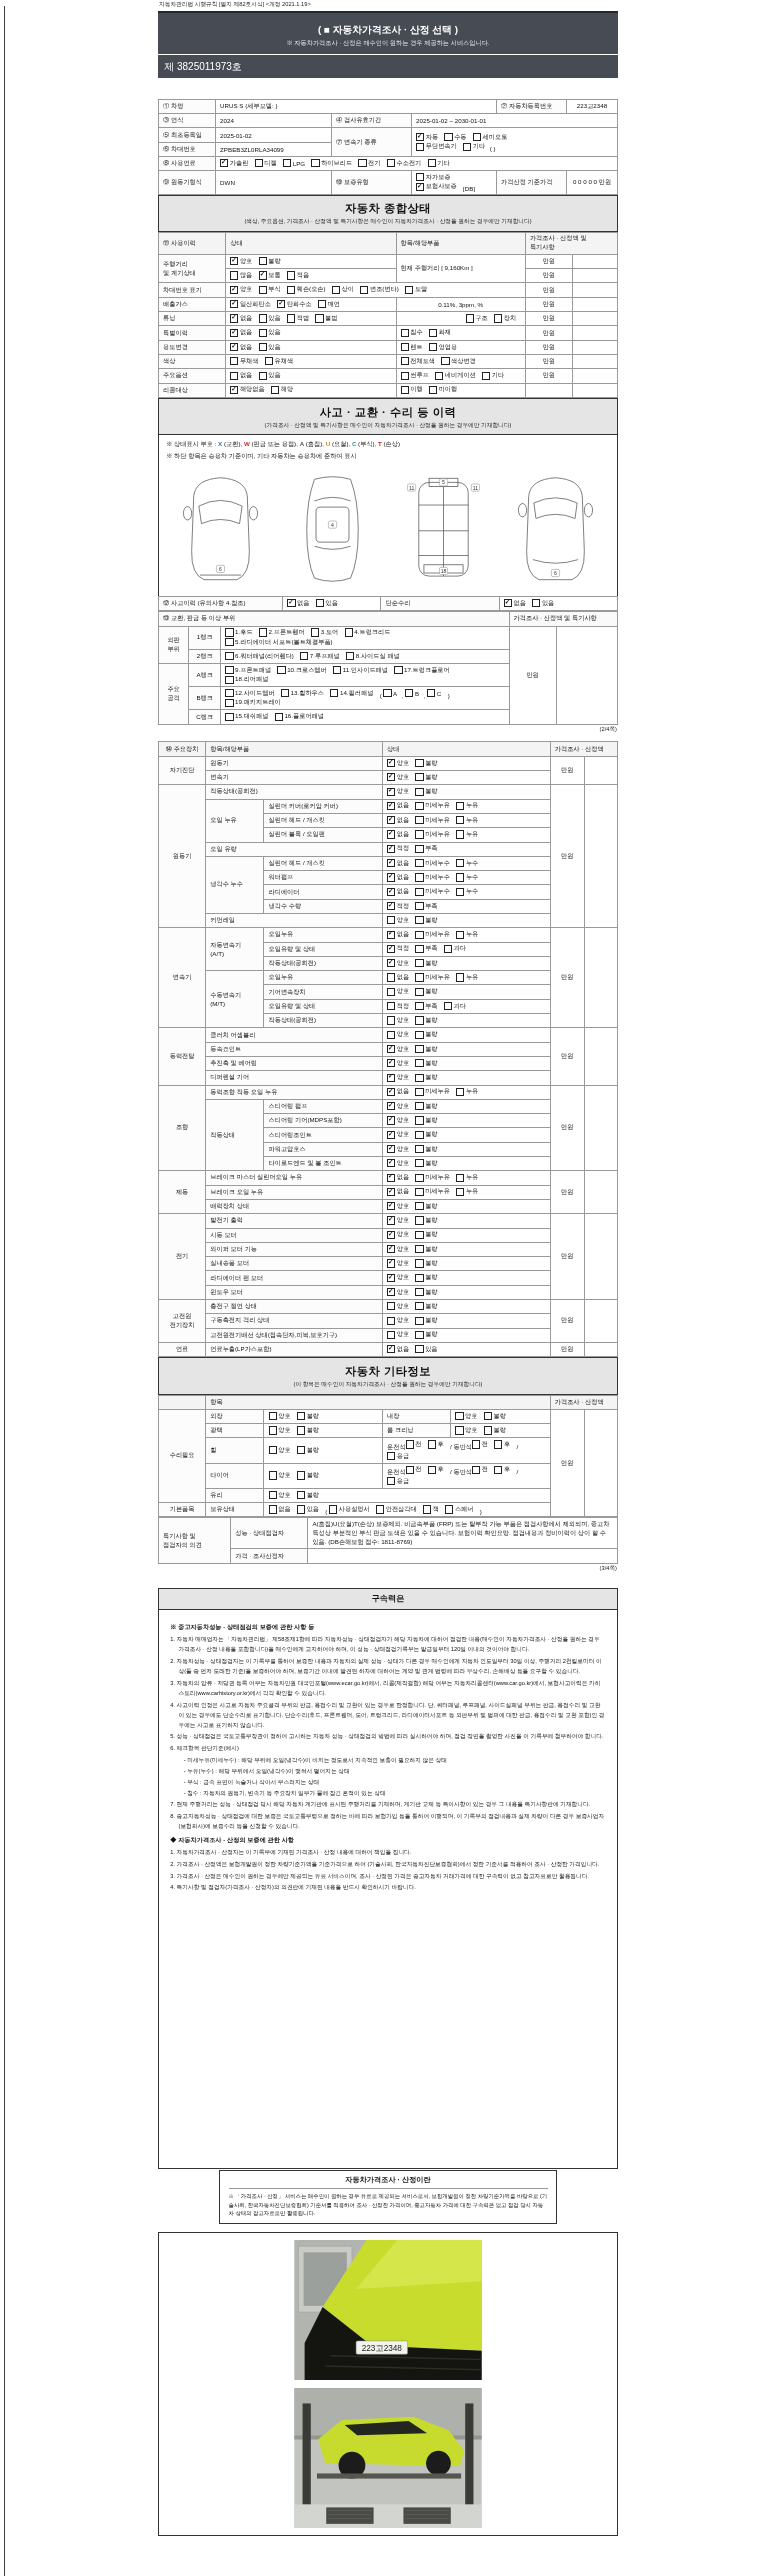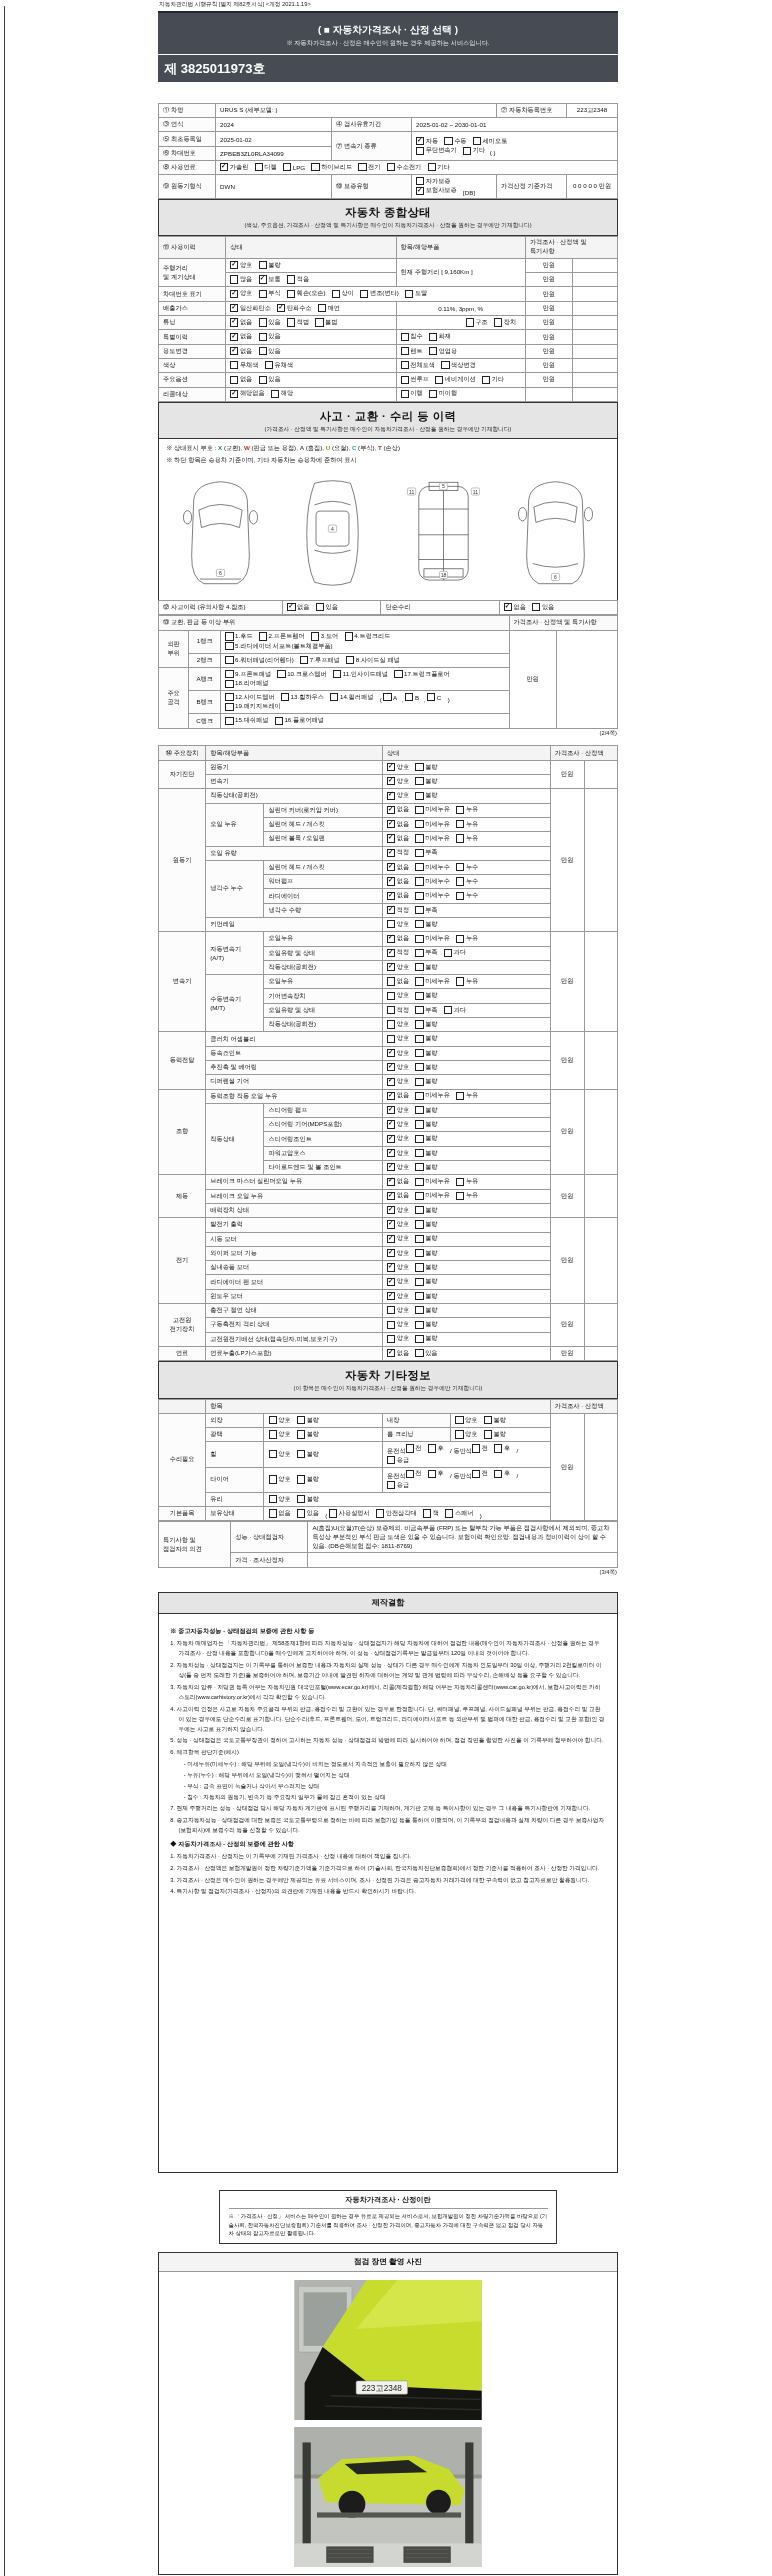--- a/index.html
+++ b/index.html
@@ -5,21 +5,21 @@
   html,body{margin:0;padding:0;background:#fff;}
   body{font-family:"Liberation Sans",sans-serif;color:#111;}
   .page{position:relative;width:773px;height:2576px;overflow:hidden;background:#fff;}
   .page-edge{position:absolute;left:4.1px;top:6.2px;height:2570px;width:1px;background:#3f3f3f;}
   .content{position:absolute;left:158px;top:0;width:460px;}
   .form-ref{font-size:5.7px;color:#222;padding:1px 0 1.5px 1px;}
   .band1{background:#474c54;color:#fff;text-align:center;padding:8.2px 0 5.2px;border-top:2.1px solid #23262b;}
   .t1{font-size:17px;font-weight:bold;letter-spacing:1.5px;}
   .t2{font-size:9.8px;font-weight:bold;margin-top:3.1px;}
   .t3{font-size:6.2px;margin-top:2.6px;color:#e8e8e8;}
-  .band2{background:#474c54;color:#fff;font-weight:bold;font-size:13px;padding:4.6px 6.2px;margin-top:1.5px;}
+  .band2{background:#474c54;color:#fff;font-weight:normal;font-size:10px;padding:4.6px 6.2px;margin-top:1.5px;}
   .gap40{height:20.6px;}
   .sh{background:#e5e5e5;border:1px solid #333;border-bottom:0.5px solid #333;text-align:center;padding:5.7px 0 4.6px;}
   .sh .a{font-size:11.3px;font-weight:bold;letter-spacing:0.5px;}
   .sh .b{font-size:5.7px;margin-top:2.1px;color:#222;}
   table.t{border-collapse:collapse;width:100%;border:1px solid #333;table-layout:fixed;}
   table.t td{border:0.5px solid #9a9a9a;padding:1.5px 4.1px;font-size:6.2px;height:10.3px;vertical-align:middle;word-break:keep-all;}
   table.t td.l{background:#fcfcfc;}
   table.t td.h{background:#f4f4f4;}
   table.t td.lh{background:#fafafa;font-weight:normal;}
   table.t td.pr{text-align:center;}
@@ -34,21 +34,21 @@
   .final-band{background:#e5e5e5;border:1px solid #333;border-top:none;text-align:center;padding:4.1px 0 3.6px;}
   .fb-l{font-size:8.2px;font-weight:bold;margin-right:7.2px;}
   .fb-a{font-size:7.7px;background:#fff;border:0.5px solid #777;padding:1px 7.2px;letter-spacing:1px;}
   .fb-n{font-size:5.7px;margin-top:2.6px;}
   .notice{border:1px solid #333;margin-top:7.2px;}
   .notice-title{background:#e5e5e5;border-bottom:1px solid #333;text-align:center;font-size:8.2px;font-weight:bold;padding:4.6px 0;}
   .notice-body{padding:8.2px 11.3px;height:542px;overflow:hidden;font-size:5.7px;line-height:1.78;}
   .notice-sec{font-weight:bold;font-size:6.2px;margin:3.1px 0 2.1px;}
   .notice-item{padding-left:8.2px;text-indent:-8.2px;margin-bottom:1.5px;}
   .notice-sub{padding-left:13.4px;margin-bottom:1px;}
-  .nbox{border:1px solid #333;margin:17px auto 0;width:319px;text-align:center;padding:4.1px 8.2px 5.2px;}
+  .nbox{border:1px solid #333;margin:1px auto 0;width:319px;text-align:center;padding:4.1px 8.2px 5.2px;}
   .nbt{font-size:7.2px;font-weight:bold;border-bottom:0.5px solid #999;padding-bottom:2.6px;margin-bottom:3.1px;}
   .nbb{font-size:5.4px;line-height:1.6;text-align:left;}
   .photos{border:1px solid #333;margin-top:8.2px;background:#fff;}
   .photos-head{text-align:center;font-size:7.7px;font-weight:bold;padding:4.1px 0;border-bottom:0.5px solid #999;background:#f4f4f4;}
   .photo-stack{display:flex;flex-direction:column;align-items:center;padding:7.2px 0;gap:7.2px;}
   svg text{font-family:"Liberation Sans",sans-serif;}
 </style>
 </head>
 <body>
 
@@ -1253,21 +1253,21 @@
                 <td class="l">가격 · 조사산정자</td>
                 <td class=""></td>
               </tr>
             </tbody>
           </table>
         </div>
       <div class="marker">(3/4쪽)</div>
     </div>
 
     <div class="notice">
-      <div class="notice-title">제작결함</div>
+      <div class="notice-title">구속력은</div>
       <div class="notice-body" id="slot-notice">
           <div class="notice-sec">※ 중고자동차성능 · 상태점검의 보증에 관한 사항 등</div>
           <div class="notice-item">1. 자동차 매매업자는 「자동차관리법」 제58조제1항에 따라 자동차성능 · 상태점검자가 해당 자동차에 대하여 점검한 내용(매수인이 자동차가격조사 · 산정을 원하는 경우 가격조사 · 산정 내용을 포함합니다)을 매수인에게 고지하여야 하며, 이 성능 · 상태점검기록부는 발급일부터 120일 이내의 것이어야 합니다.</div>
           <div class="notice-item">2. 자동차성능 · 상태점검자는 이 기록부를 통하여 보증한 내용과 자동차의 실제 성능 · 상태가 다른 경우 매수인에게 자동차 인도일부터 30일 이상, 주행거리 2천킬로미터 이상(둘 중 먼저 도래한 기준)을 보증하여야 하며, 보증기간 이내에 발견된 하자에 대하여는 계약 및 관계 법령에 따라 무상수리, 손해배상 등을 요구할 수 있습니다.</div>
           <div class="notice-item">3. 자동차의 압류 · 저당권 등록 여부는 자동차민원 대국민포털(www.ecar.go.kr)에서, 리콜(제작결함) 해당 여부는 자동차리콜센터(www.car.go.kr)에서, 보험사고이력은 카히스토리(www.carhistory.or.kr)에서 각각 확인할 수 있습니다.</div>
           <div class="notice-item">4. 사고이력 인정은 사고로 자동차 주요골격 부위의 판금, 용접수리 및 교환이 있는 경우로 한정합니다. 단, 쿼터패널, 루프패널, 사이드실패널 부위는 판금, 용접수리 및 교환이 있는 경우에도 단순수리로 표기합니다. 단순수리(후드, 프론트휀더, 도어, 트렁크리드, 라디에이터서포트 등 외판부위 및 범퍼에 대한 판금, 용접수리 및 교환 포함)인 경우에는 사고로 표기하지 않습니다.</div>
           <div class="notice-item">5. 성능 · 상태점검은 국토교통부장관이 정하여 고시하는 자동차 성능 · 상태점검의 방법에 따라 실시하여야 하며, 점검 장면을 촬영한 사진을 이 기록부에 첨부하여야 합니다.</div>
           <div class="notice-item">6. 체크항목 판단기준(예시)</div>
           <div class="notice-sub">- 미세누유(미세누수) : 해당 부위에 오일(냉각수)이 비치는 정도로서 지속적인 보충이 필요하지 않은 상태</div>
           <div class="notice-sub">- 누유(누수) : 해당 부위에서 오일(냉각수)이 맺혀서 떨어지는 상태</div>
@@ -1282,21 +1282,20 @@
           <div class="notice-item">4. 특기사항 및 점검자(가격조사 · 산정자)의 의견란에 기재된 내용을 반드시 확인하시기 바랍니다.</div>
         </div>
     </div>
 
     <div class="nbox">
       <div class="nbt">자동차가격조사 · 산정이란</div>
       <div class="nbb">※ 「가격조사 · 산정」 서비스는 매수인이 원하는 경우 유료로 제공되는 서비스로서, 보험개발원이 정한 차량기준가액을 바탕으로 (기술사회, 한국자동차진단보증협회) 기준서를 적용하여 조사 · 산정한 가격이며, 중고자동차 가격에 대한 구속력은 없고 점검 당시 자동차 상태의 참고자료로만 활용됩니다.</div>
     </div>
 
     <div class="photos">
-      <div class="photos-head">점검 장면 촬영 사진</div>
       <div class="photo-stack" id="slot-photos">
           <svg width="188" height="140" viewBox="0 0 364 272">
             <rect width="364" height="272" fill="#b2b4b0"></rect>
             <rect x="8" y="12" width="104" height="128" fill="#c8cbc6" stroke="#9a9d98"></rect>
             <rect x="18" y="24" width="84" height="104" fill="#9ba09c"></rect>
             <rect x="148" y="0" width="28" height="62" fill="#2e2e2e"></rect>
             <rect x="146" y="0" width="32" height="12" fill="#d9a41c"></rect>
             <polygon points="364,0 140,0 55,130 150,205 364,215" fill="#c7dc2d"></polygon>
             <polygon points="364,0 200,0 120,95 364,80" fill="#d4e64a"></polygon>
             <polygon points="55,130 150,205 364,215 364,272 20,272 20,200" fill="#141411"></polygon>

